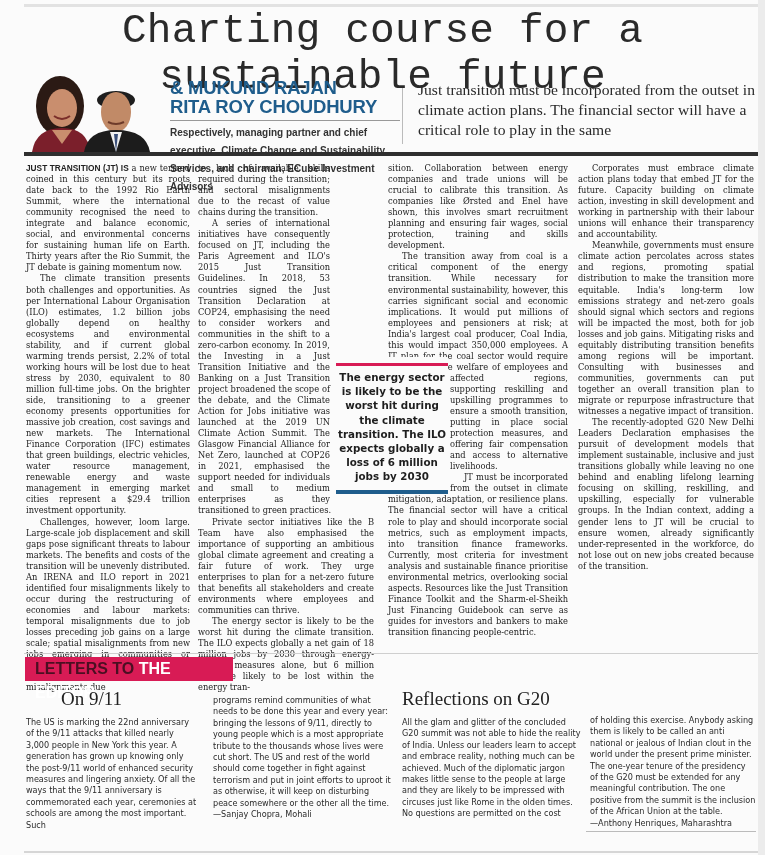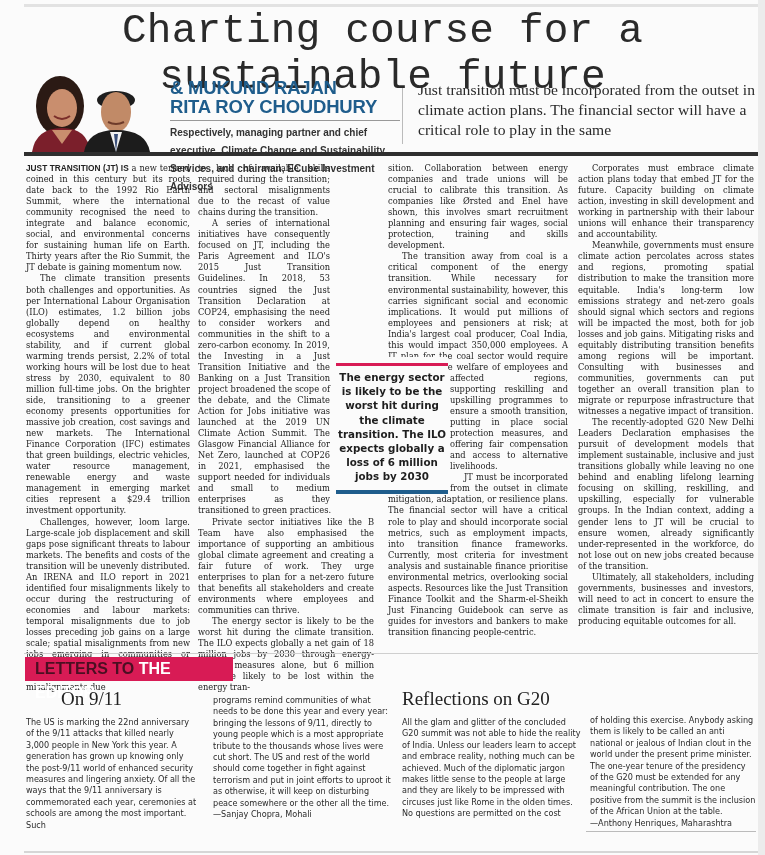--- a/index.html
+++ b/index.html
@@ -95,21 +95,20 @@
   <div style="float:left;clear:left;width:62px;height:112px;"></div>
   <p style="text-indent:0">sition. Collaboration between energy companies and trade unions will be crucial to calibrate this transition. As companies like Ørsted and Enel have shown, this involves smart recruitment planning and ensuring fair wages, social protection, training and skills development.</p>
   <p>The transition away from coal is a critical component of the energy transition. While necessary for environmental sustainability, however, this carries significant social and economic implications. It would put millions of employees and pensioners at risk; at India's largest coal producer, Coal India, this would impact 350,000 employees. A JT plan for the coal sector would require prioritising the welfare of employees and affected regions, supporting reskilling and upskilling programmes to ensure a smooth transition, putting in place social protection measures, and offering fair compensation and access to alternative livelihoods.</p>
   <p>JT must be incorporated from the outset in climate mitigation, adaptation, or resilience plans. The financial sector will have a critical role to play and should incorporate social metrics, such as employment impacts, into transition finance frameworks. Currently, most criteria for investment analysis and sustainable finance prioritise environmental metrics, overlooking social aspects. Resources like the Just Transition Finance Toolkit and the Sharm-el-Sheikh Just Financing Guidebook can serve as guides for investors and bankers to make transition financing people-centric.</p>
 </div>
 
 <div class="col" id="c4">
   <p>Corporates must embrace climate action plans today that embed JT for the future. Capacity building on climate action, investing in skill development and working in partnership with their labour unions will enhance their transparency and accountability.</p>
   <p>Meanwhile, governments must ensure climate action percolates across states and regions, promoting spatial distribution to make the transition more equitable. India's long-term low emissions strategy and net-zero goals should signal which sectors and regions will be impacted the most, both for job losses and job gains. Mitigating risks and equitably distributing transition benefits among regions will be important. Consulting with businesses and communities, governments can put together an overall transition plan to migrate or repurpose infrastructure that witnesses a negative impact of transition.</p>
   <p>The recently-adopted G20 New Delhi Leaders Declaration emphasises the pursuit of development models that implement sustainable, inclusive and just transitions globally while leaving no one behind and enabling lifelong learning focusing on skilling, reskilling, and upskilling, especially for vulnerable groups. In the Indian context, adding a gender lens to JT will be crucial to ensure women, already significantly under-represented in the workforce, do not lose out on new jobs created because of the transition.</p>
-  <p>Ultimately, all stakeholders, including governments, businesses and investors, will need to act in concert to ensure the climate transition is fair and inclusive, producing equitable outcomes for all.</p>
 </div>
 
 <div class="pullquote">
   <div class="pq-top"></div>
   <div>The energy sector is likely to be the worst hit during the climate transition. The ILO expects globally a loss of 6 million jobs by 2030</div>
   <div class="pq-bottom"></div>
 </div>
 
 <div class="mid-rule"></div>
 

